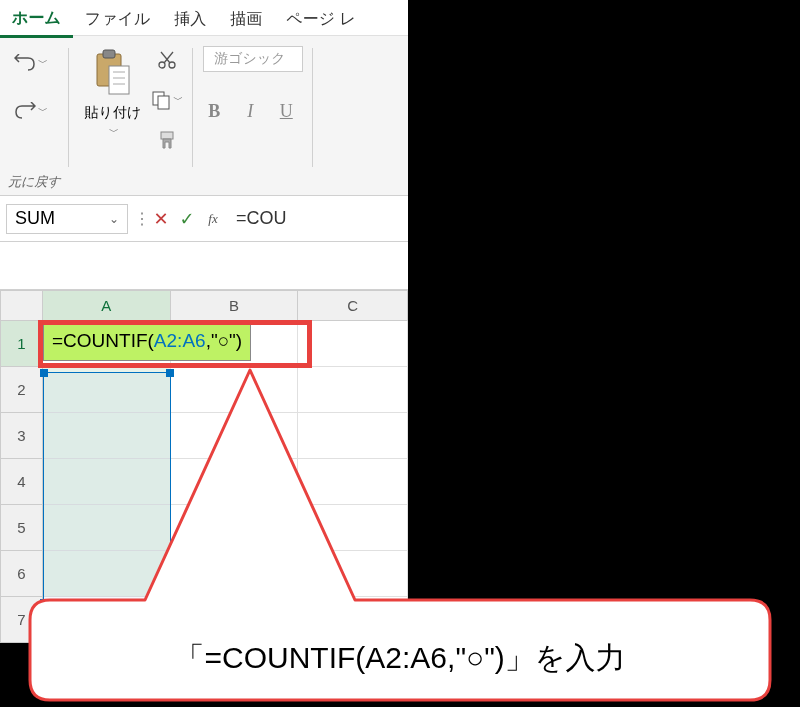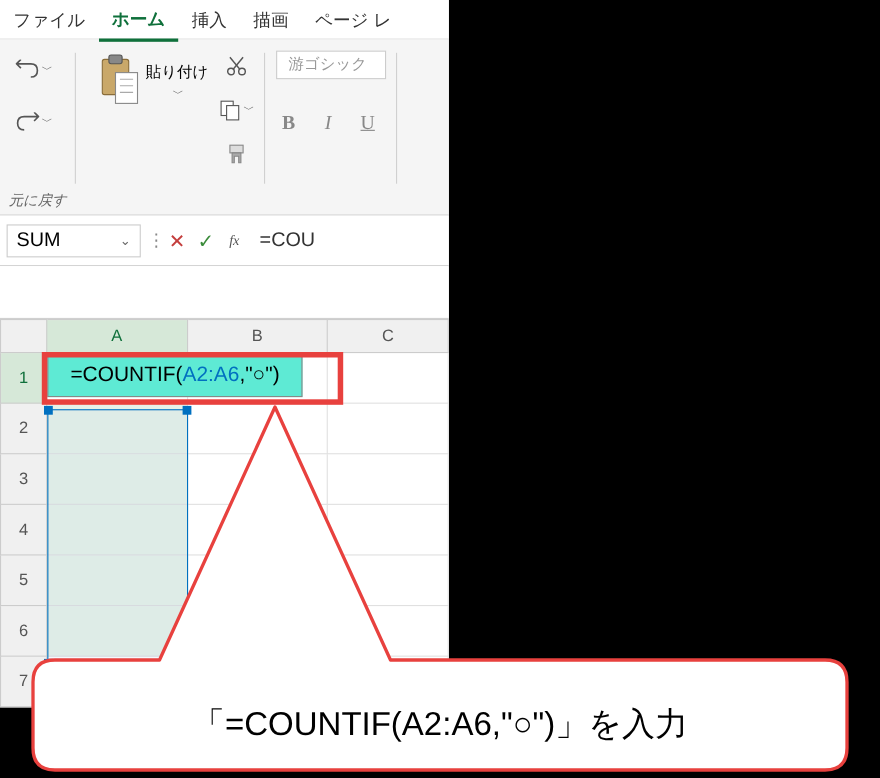--- a/index.html
+++ b/index.html
@@ -88,20 +88,21 @@
       justify-content: center;
       cursor: pointer;
     }
     .dropdown-caret {
       font-size: 10px;
       margin-left: 2px;
       color: #666;
     }
     .clipboard-main {
       display: flex;
+      flex-direction: column;
       align-items: center;
       padding: 2px 8px;
     }
     .paste-icon-box {
       width: 48px;
       height: 58px;
       display: flex;
       align-items: center;
       justify-content: center;
     }
@@ -263,24 +264,24 @@
       background: #e8f2e9;
     }
     
     .cell-formula-overlay {
       position: absolute;
       left: 43px;
       top: 32px;
       height: 40px;
       display: flex;
       align-items: center;
-      padding: 0 20px;
+      padding: 0 8px;
       font-size: 19px;
       font-family: Arial, sans-serif;
-      background: #5eead4;
+      background: #bef264;
       border: 1px solid #888;
       z-index: 2;
     }
     .formula-text-black { color: #000; }
     .formula-text-blue { color: #0070c0; }
     
     .highlight-box {
       position: absolute;
       left: 38px;
       top: 320px;
@@ -337,22 +338,22 @@
       color: #000;
       font-family: 'Meiryo', 'Yu Gothic', sans-serif;
     }
   </style>
 </head>
 <body>
 
 <div class="excel-window">
 
   <div class="menu-bar">
+    <div class="menu-item active">ホーム</div>
     <div class="menu-item">ファイル</div>
-    <div class="menu-item active">ホーム</div>
     <div class="menu-item">挿入</div>
     <div class="menu-item">描画</div>
     <div class="menu-item">ページ レ</div>
   </div>
 
   <div class="ribbon">
 
     <div class="ribbon-group">
       <div class="ribbon-group-content">
         <div class="undo-redo">

